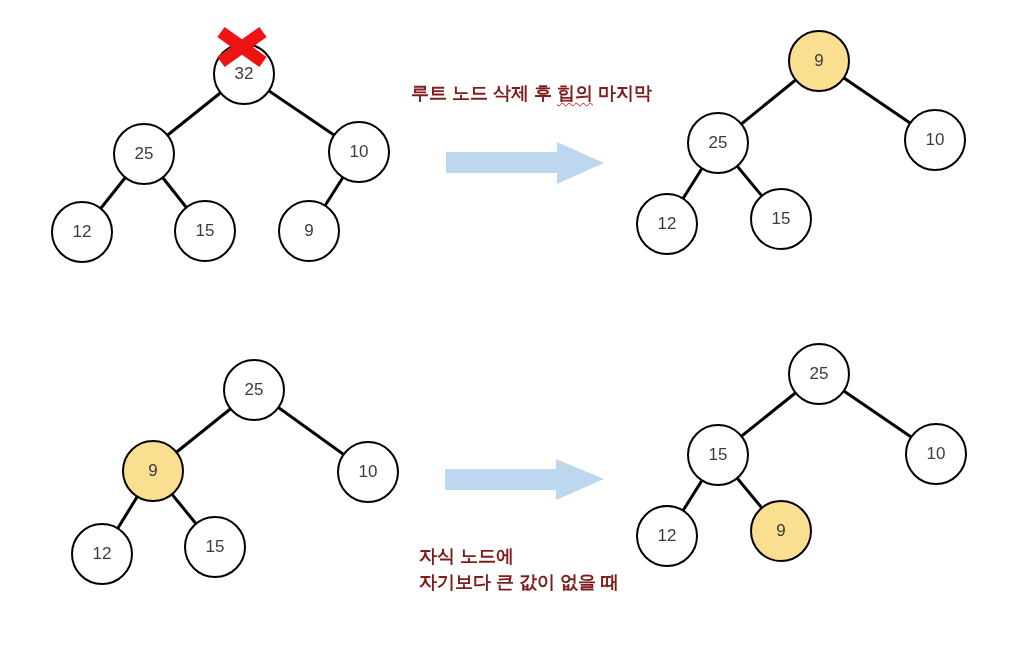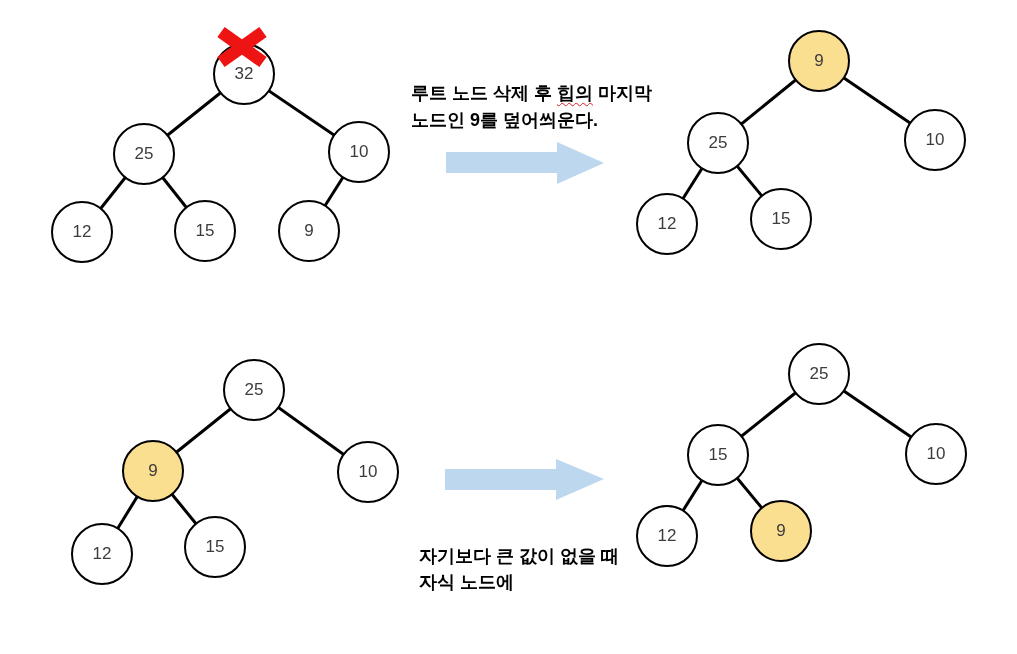--- a/index.html
+++ b/index.html
@@ -38,21 +38,21 @@
   .delete-x {
     position: absolute;
     left: 212px; top: 22px;
     width: 62px; height: 50px;
     overflow: visible;
     z-index: 3;
   }
   .delete-x line { stroke: #EE1414; stroke-width: 12.5; stroke-linecap: butt; }
   .annot {
     position: absolute;
-    color: #000000;
+    color: #7f1d1d;
     font-weight: 700;
     font-size: 18px;
     line-height: 27px;
     z-index: 2;
     white-space: nowrap;
   }
   #annot-top { left: 411px; top: 80px; }
   #annot-bottom { left: 419px; top: 543px; line-height: 26px; }
   .misspelled {
     text-decoration-line: underline;
@@ -123,21 +123,20 @@
   <div class="node" style="left:184px;top:516px">15</div>
 
   <div class="node" style="left:788px;top:343px">25</div>
   <div class="node" style="left:687px;top:424px">15</div>
   <div class="node" style="left:905px;top:423px">10</div>
   <div class="node" style="left:636px;top:505px">12</div>
   <div class="node hl" style="left:750px;top:500px">9</div>
 
   <div class="annot" id="annot-top">
     <div><span>루트 노드 삭제 후 </span><span class="misspelled">힙의</span><span> 마지막</span></div>
-    <div>노드인 9를 덮어씌운다.</div>
   </div>
 
   <div class="annot" id="annot-bottom">
+    <div>자식 노드에</div>
     <div>자기보다 큰 값이 없을 때</div>
-    <div>자식 노드에</div>
   </div>
 
 </div>
 
 </body></html>

